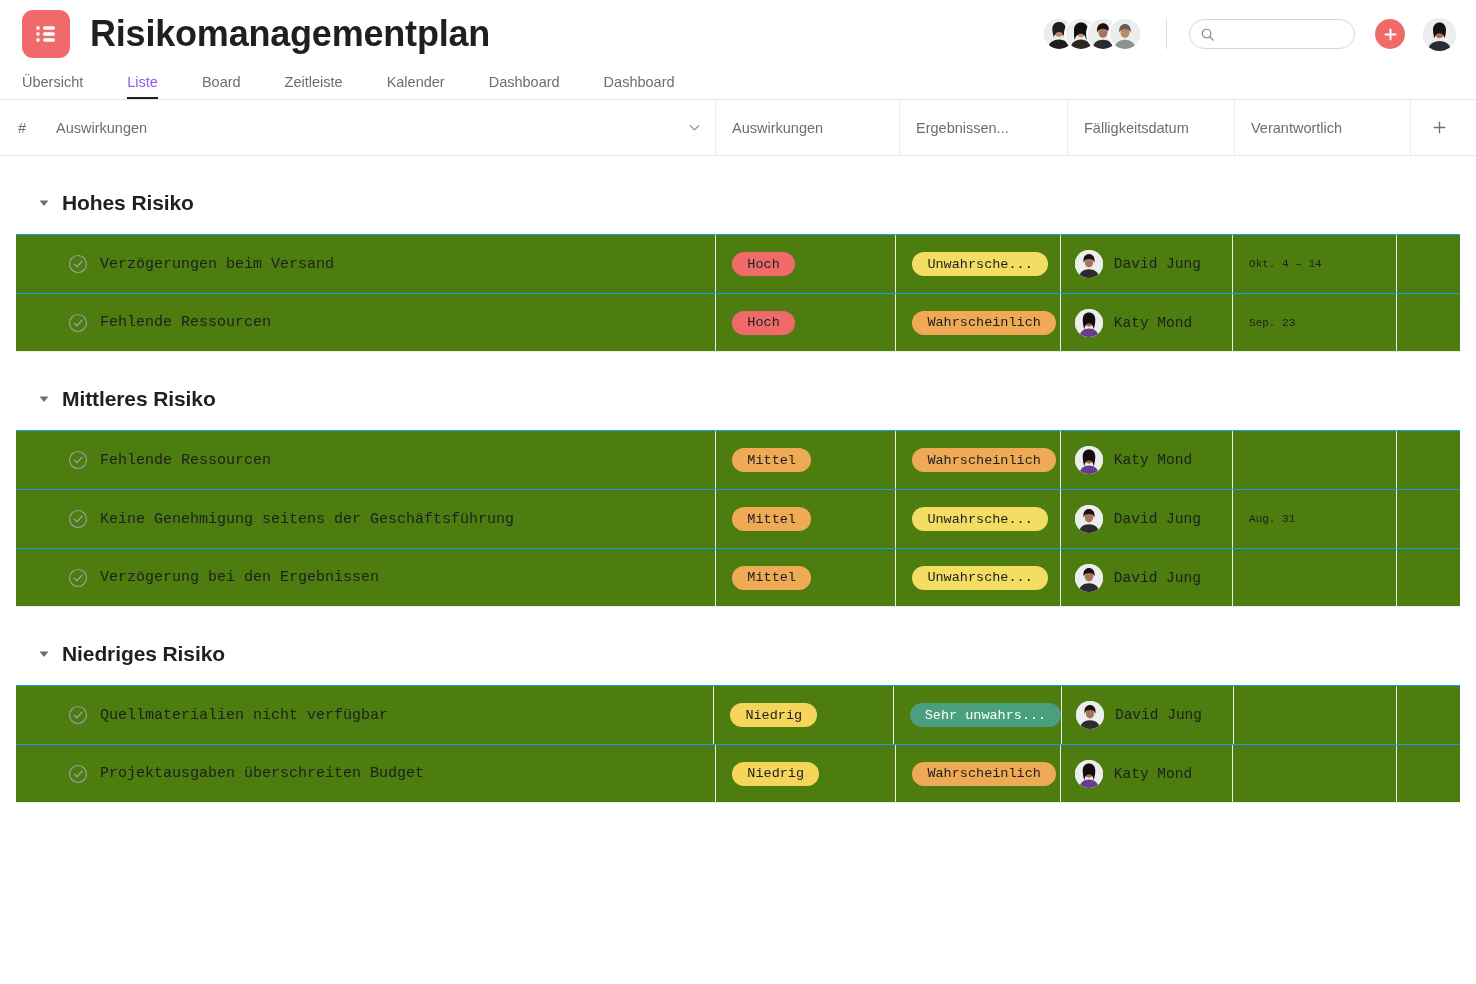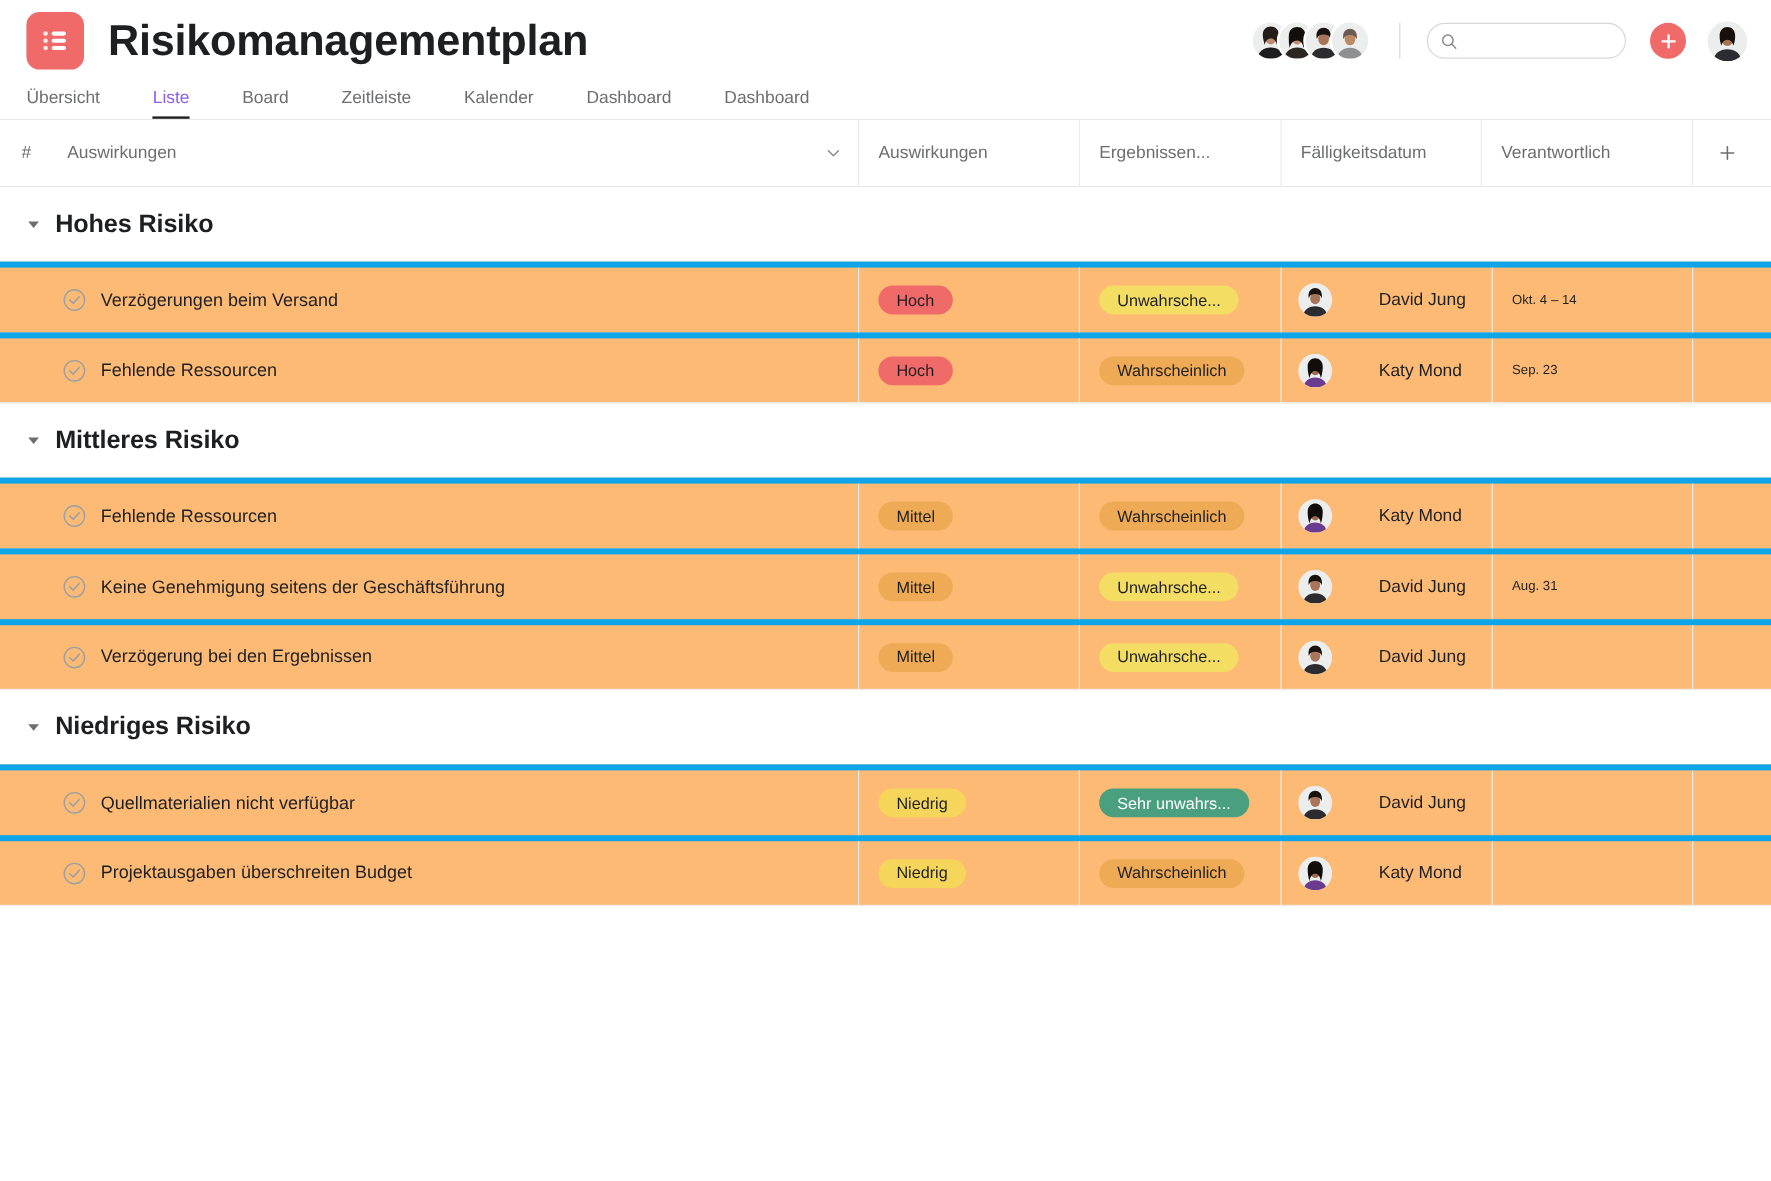--- a/index.html
+++ b/index.html
@@ -168,21 +168,21 @@
     font-size: 14.5px;
     color: #6d6e6f;
   }
   .th.col-impact,
   .th.col-likeli,
   .th.col-owner,
   .th.col-due { padding-left: 16px; }
   .th.col-add { border-right: none; justify-content: flex-start; padding-left: 21px; }
 
   .section {
-    margin: 0;
+    margin: 16px;
   }
   .section-header {
     display: flex;
     align-items: center;
     height: 62px;
     padding-left: 22px;
     cursor: pointer;
   }
   .caret {
     width: 12px; height: 12px;
@@ -192,35 +192,36 @@
   .section-title {
     font-size: 21px;
     font-weight: 600;
     color: #1e1f21;
     letter-spacing: -0.1px;
   }
 
   .row {
     display: flex;
     height: 59px;
-    border-top: 5px solid #0ea5e9;
-    background: #fdba74;
+    border-top: 1px solid #0ea5e9;
+    background: #4d7c0f;
+    font-family: Liberation Mono, monospace;
   }
   .row:last-child { border-bottom: 1px solid #edeae9; }
 
   .cell {
     display: flex;
     align-items: center;
     border-right: 1px solid #edeae9;
     height: 100%;
   }
   .cell.col-task { padding-left: 52px; border-right: 1px solid #edeae9; }
   .cell.col-impact,
   .cell.col-likeli { padding-left: 16px; }
-  .cell.col-owner { padding-left: 14px; gap: 28px; }
+  .cell.col-owner { padding-left: 14px; }
   .cell.col-due   { padding-left: 16px; }
   .cell.col-add   { border-right: none; }
 
   .check-icon {
     width: 20px; height: 20px;
     margin-right: 12px;
     flex: 0 0 auto;
   }
   .task-name {
     font-size: 15px;

